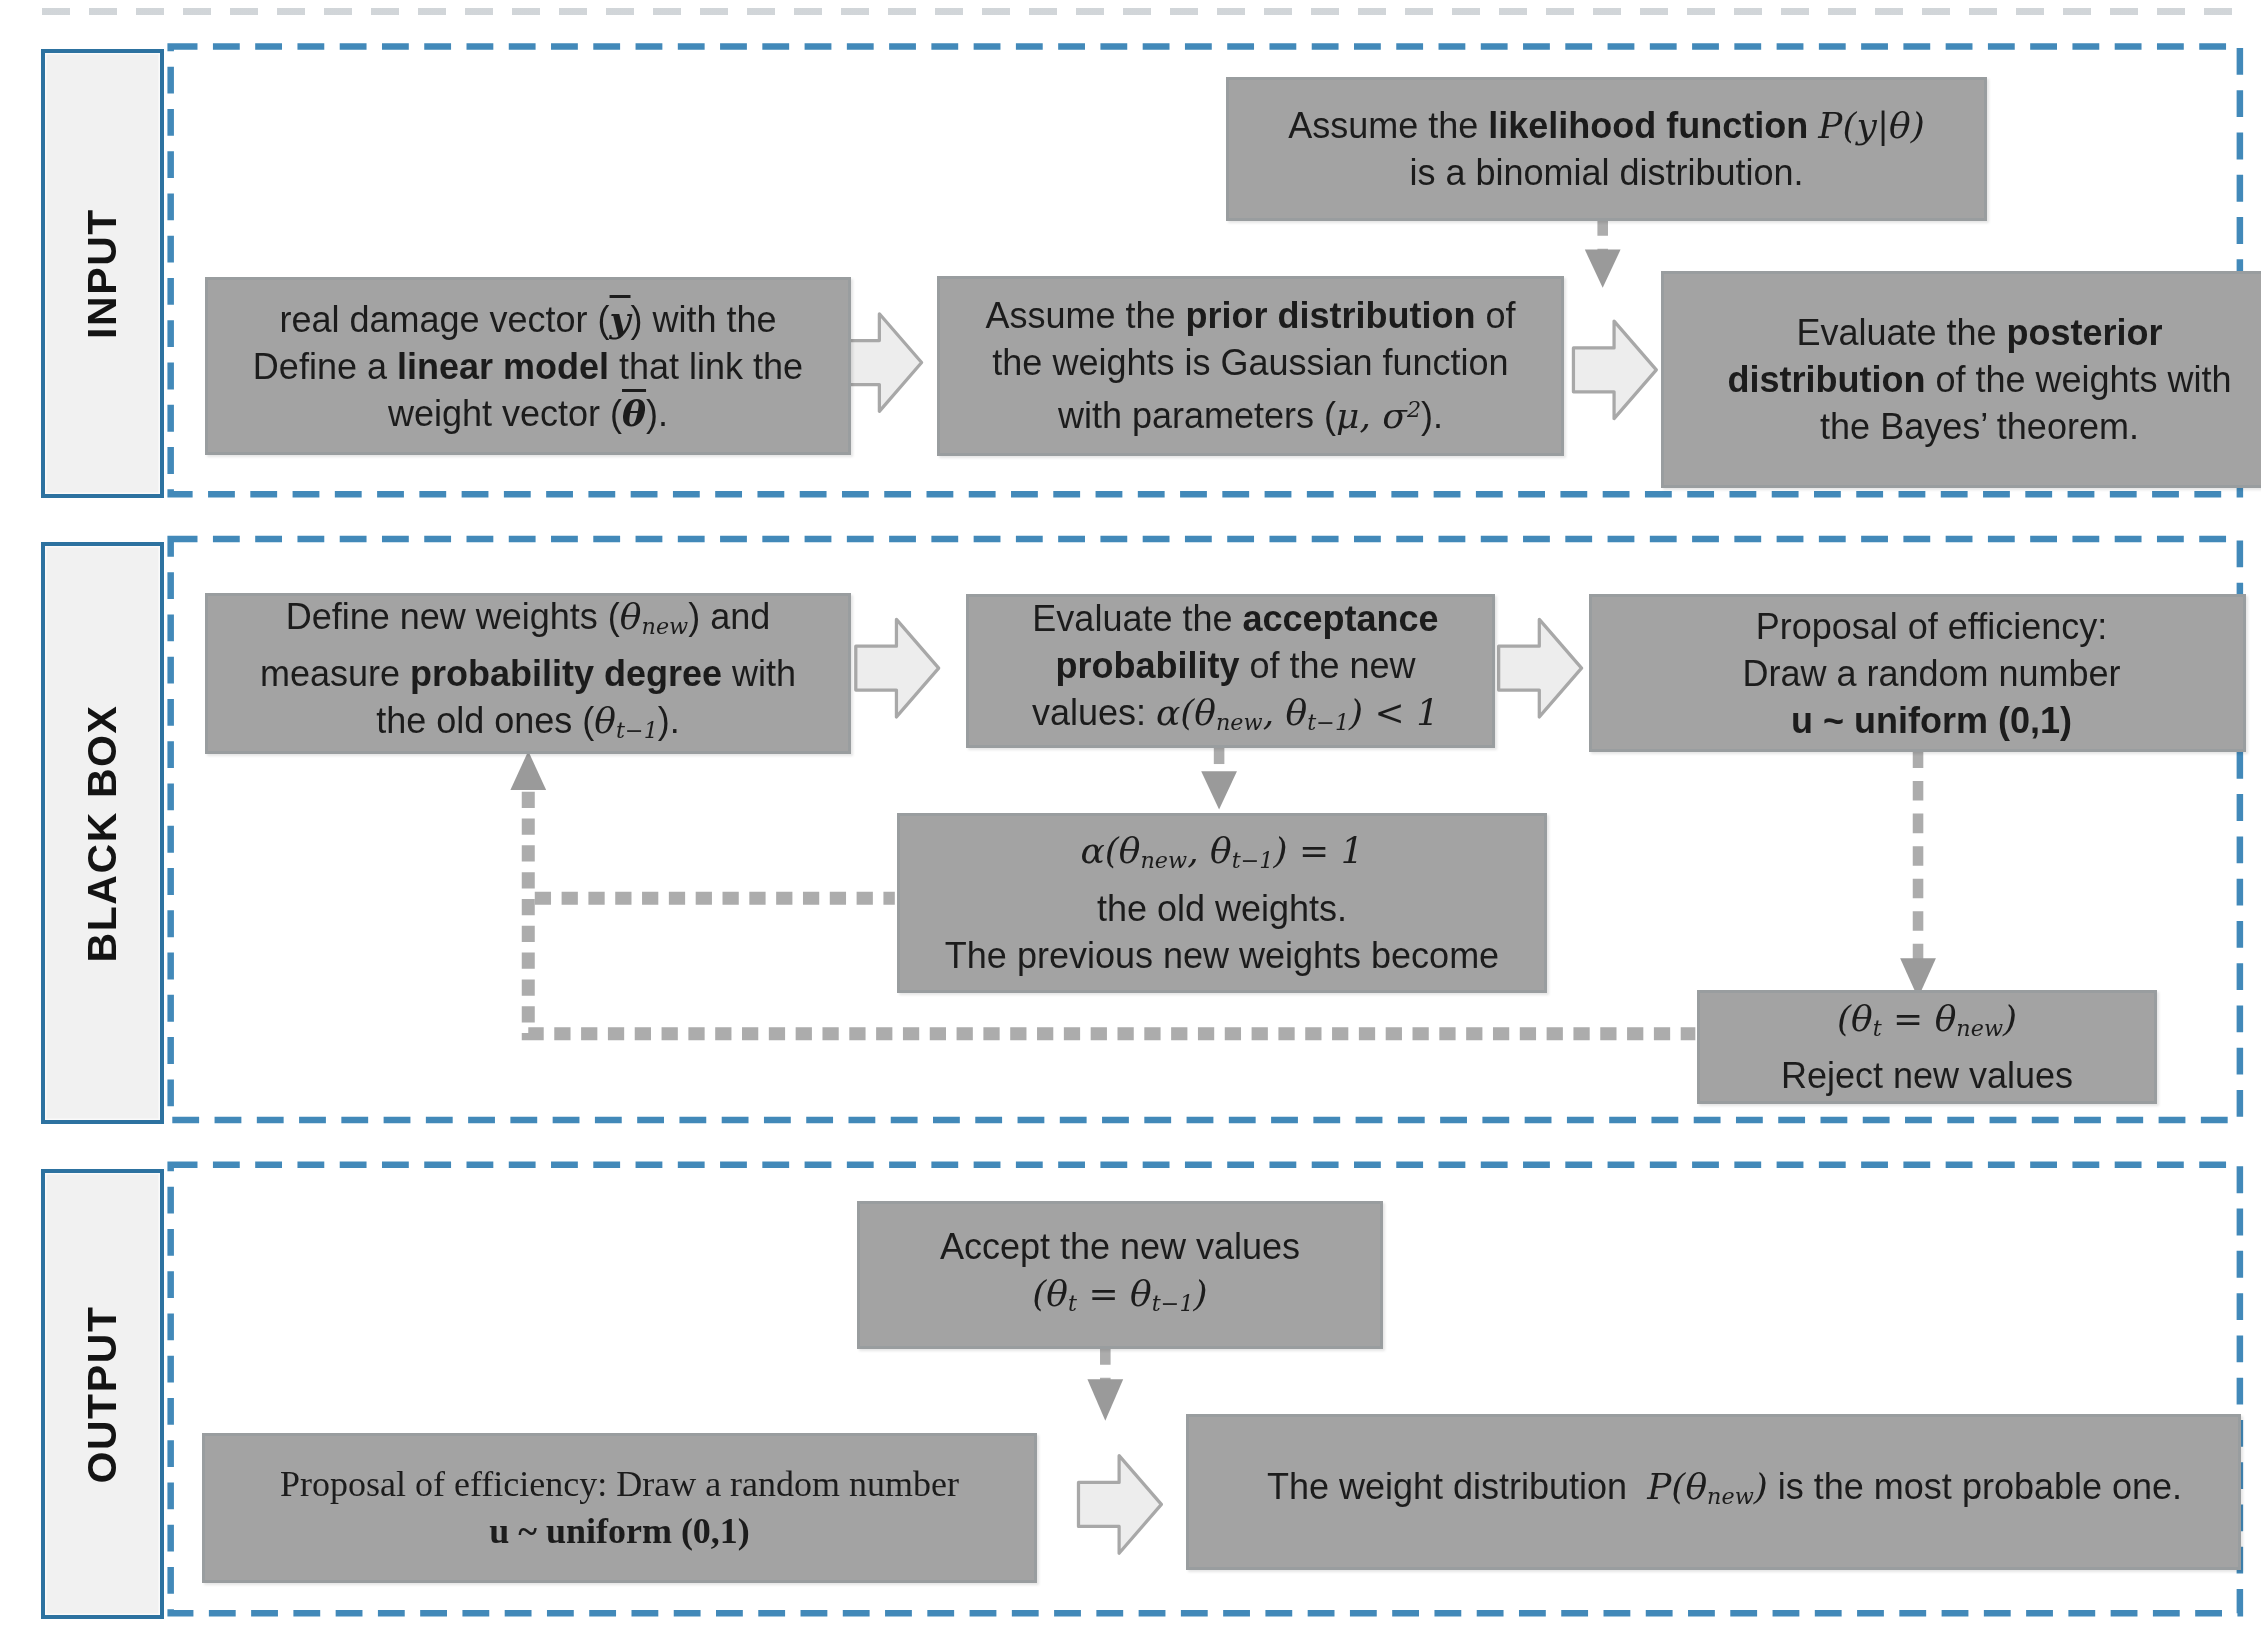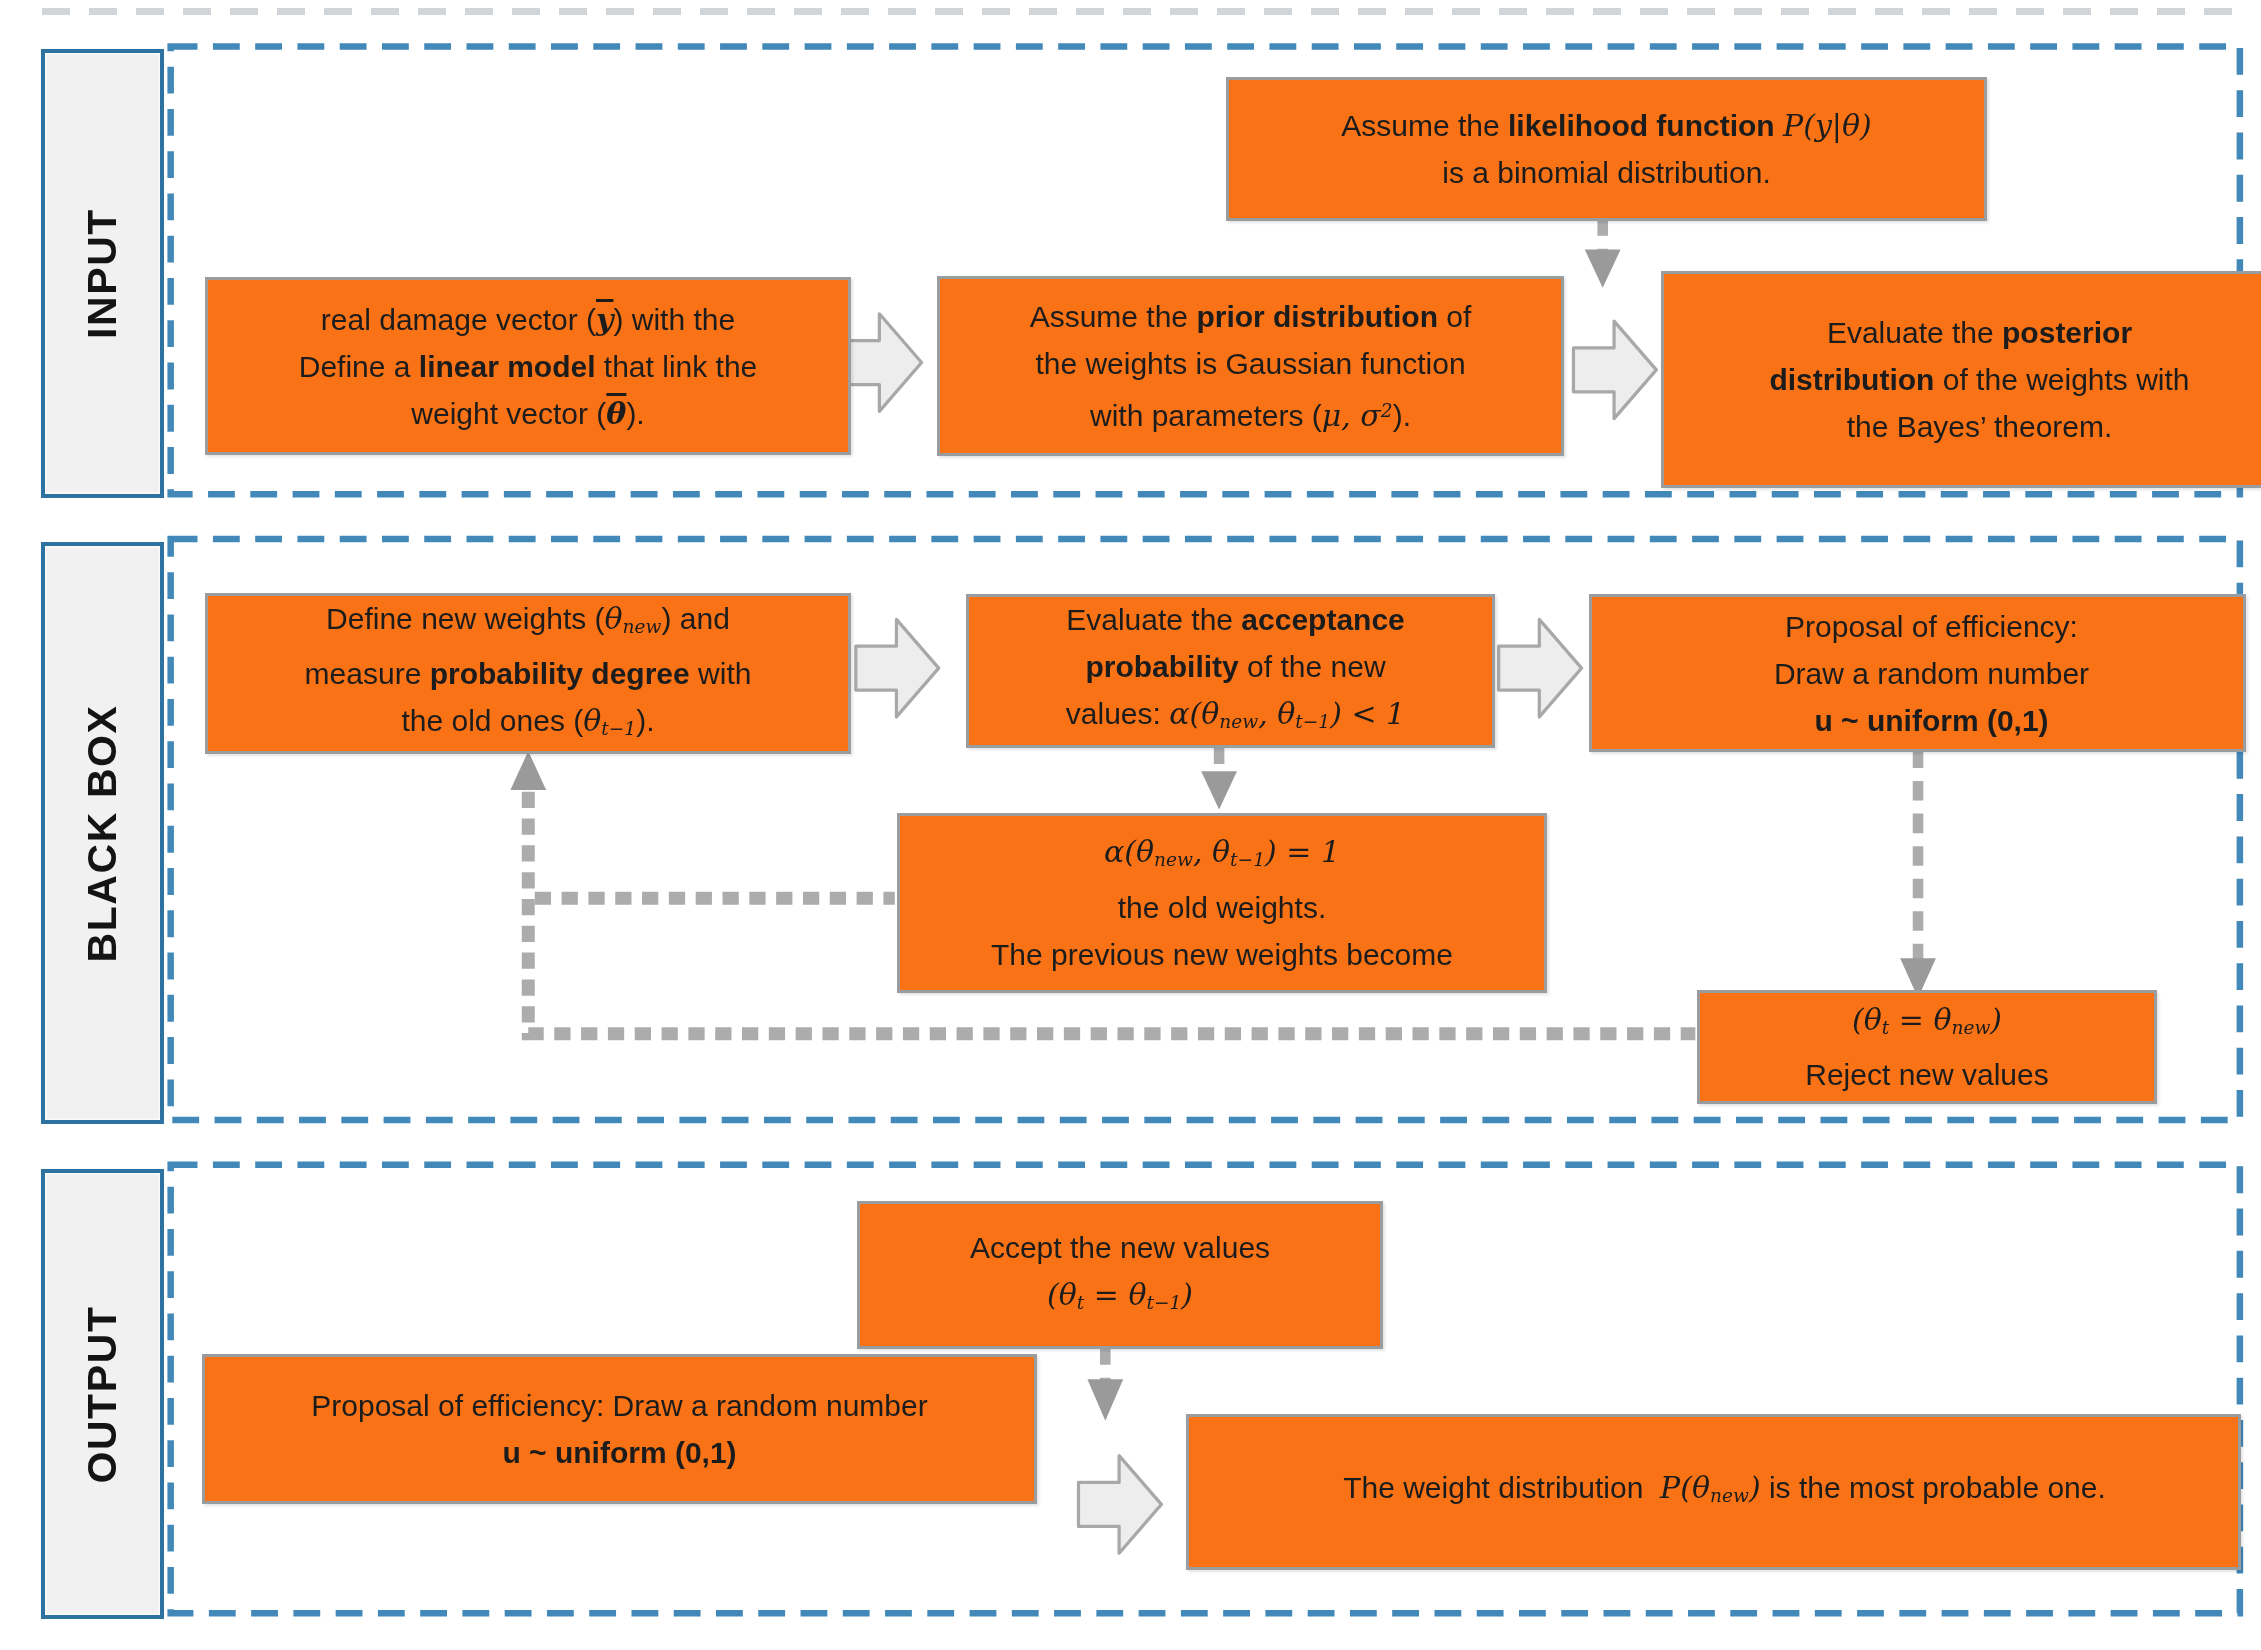--- a/index.html
+++ b/index.html
@@ -19,24 +19,24 @@
   .chev{fill:var(--arrow-fill);stroke:var(--arrow-border);stroke-width:4;stroke-linejoin:round;}
 
   
   .bar{position:absolute;background:var(--label-fill);border:4.1px solid var(--label-border);
     box-shadow:inset 0 0 0 1.6px rgba(255,255,255,.65);
     display:flex;align-items:center;justify-content:center;}
   .bar span{transform:rotate(-90deg);white-space:nowrap;font-weight:700;font-size:41px;
     letter-spacing:1.6px;color:#141414;}
 
   
-  .node{position:absolute;background:#f97316;border:3.3px solid var(--box-border);
+  .node{position:absolute;background:#a3a3a3;border:3.3px solid var(--box-border);
     box-shadow:1.6px 2.4px 2.4px rgba(0,0,0,.10);
     display:flex;align-items:center;justify-content:center;text-align:center;
-    font-size:30px;line-height:47px;color:var(--text);}
+    font-size:36px;line-height:47px;color:var(--text);}
   .node-inner{width:100%;}
   .line{white-space:nowrap;}
   .line span.b{font-weight:700;}
   .line span.m{font-family:"DejaVu Serif",serif;font-style:italic;}
   .line span.sub{font-size:.62em;vertical-align:-.24em;}
   .line span.sup{font-size:.62em;vertical-align:.5em;}
   .line span.ov{text-decoration:overline;}
 </style>
 </head>
 <body>
@@ -153,21 +153,21 @@
         <div class="line"><span>Reject new values</span></div>
       </div>
   </div>
 
   <div class="node" style="left:857px;top:1201px;width:520px;height:142px;">
     <div class="node-inner">
         <div class="line"><span>Accept the new values</span></div>
         <div class="line"><span class="m">(θ</span><span class="m sub">t</span><span class="m"> = θ</span><span class="m sub">t−1</span><span class="m">)</span></div>
       </div>
   </div>
-  <div class="node" style="left:202px;top:1354px;width:829px;height:144px;">
+  <div class="node" style="left:202px;top:1433px;width:829px;height:144px;font-family:Liberation Serif, serif;">
     <div class="node-inner">
         <div class="line"><span>Proposal of efficiency: Draw a random number</span></div>
         <div class="line"><span class="b">u ~ uniform (0,1)</span></div>
       </div>
   </div>
   <div class="node" style="left:1186px;top:1414px;width:1027px;height:150px;padding-left:22px;">
     <div class="node-inner">
         <div class="line"><span>The weight distribution&nbsp; </span><span class="m">P(θ</span><span class="m sub">new</span><span class="m">)</span><span> is the most probable one.</span></div>
       </div>
   </div>

